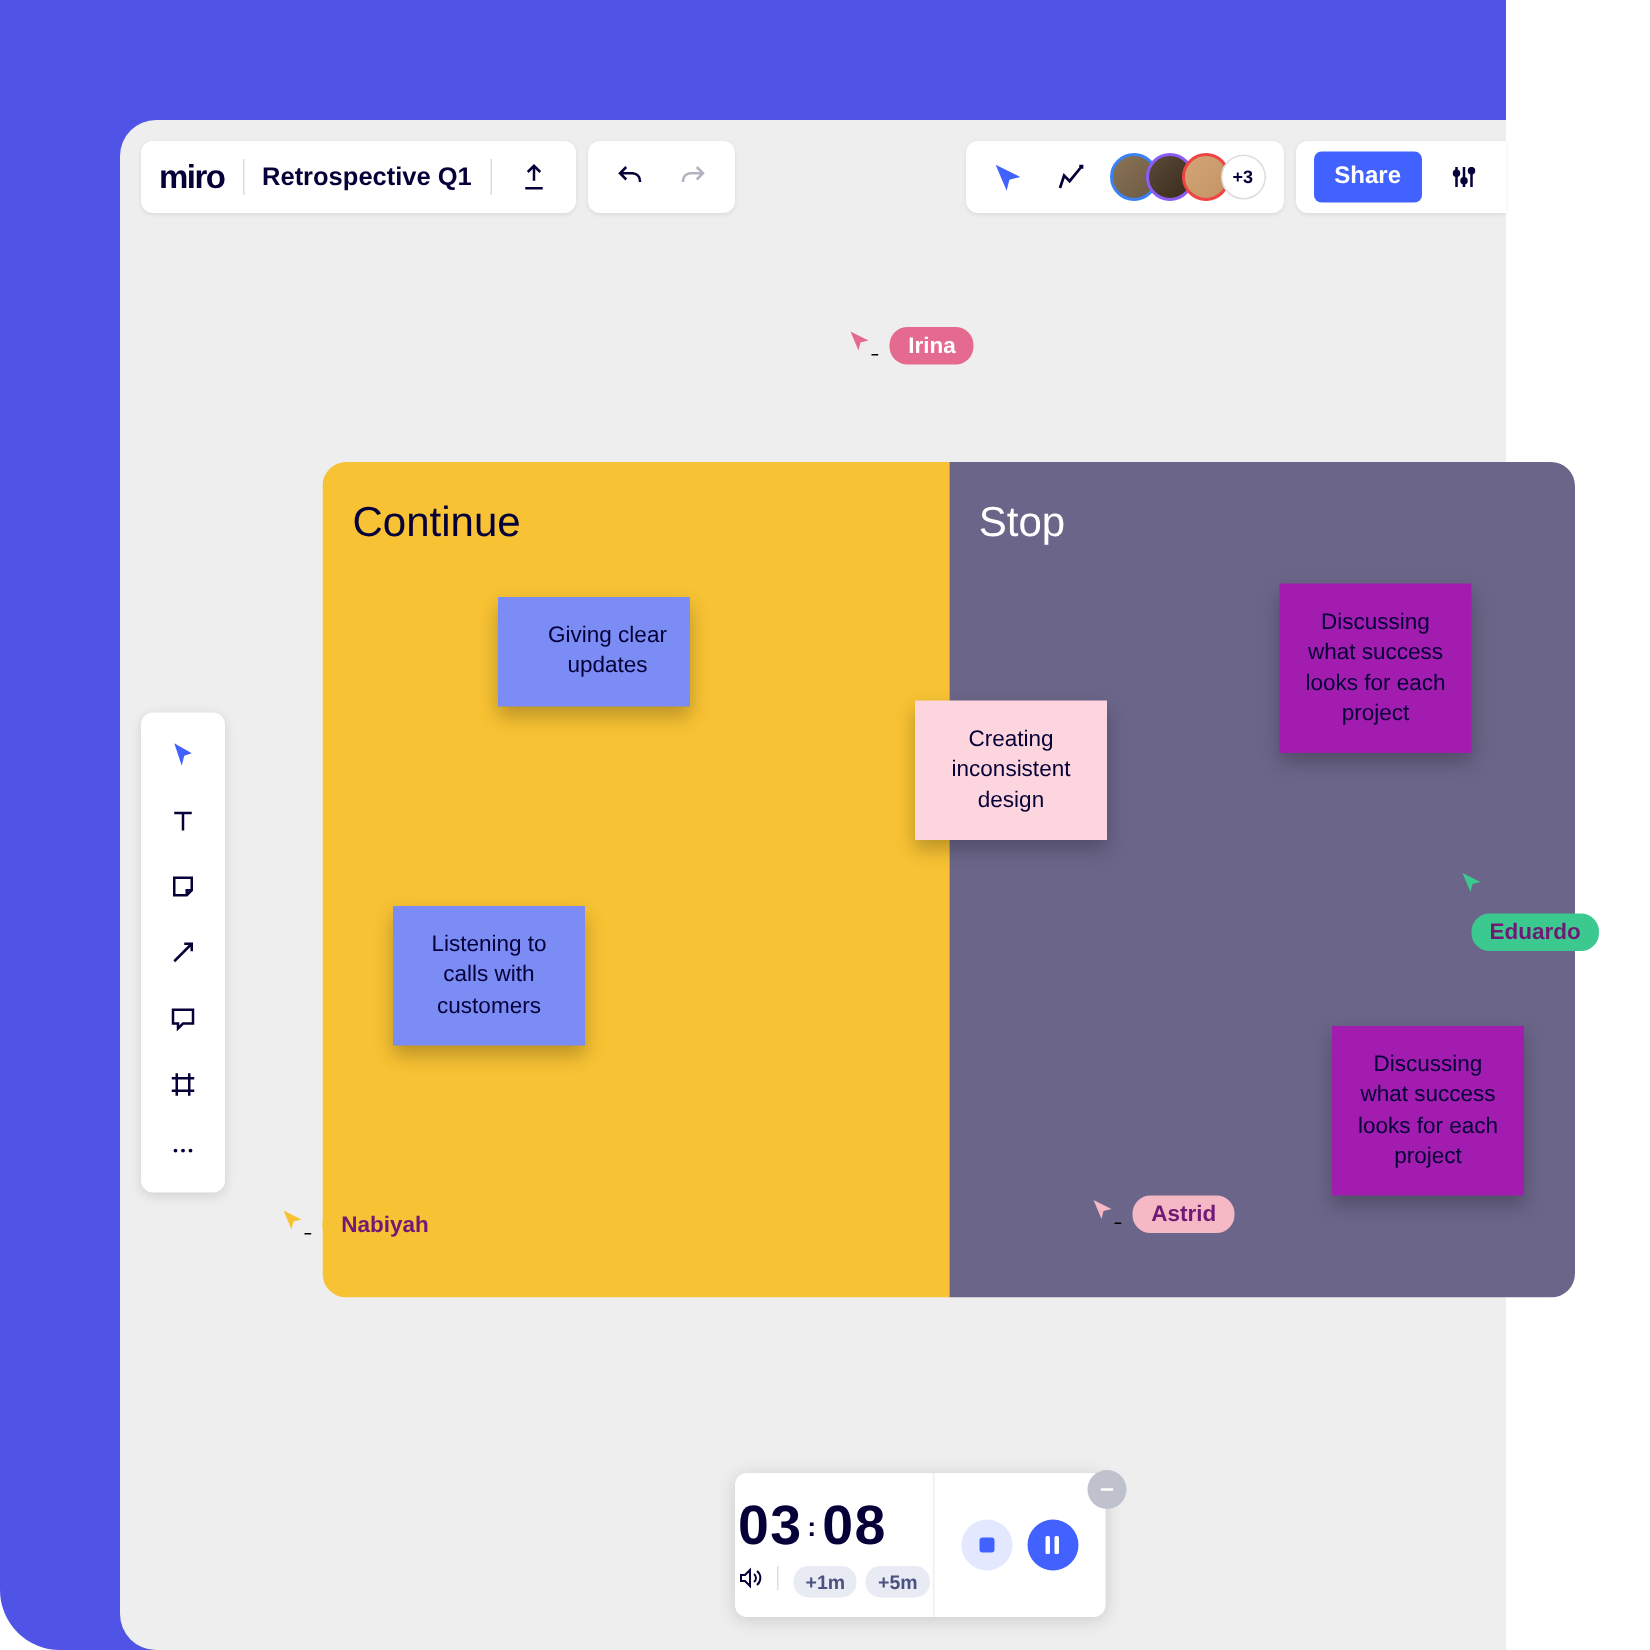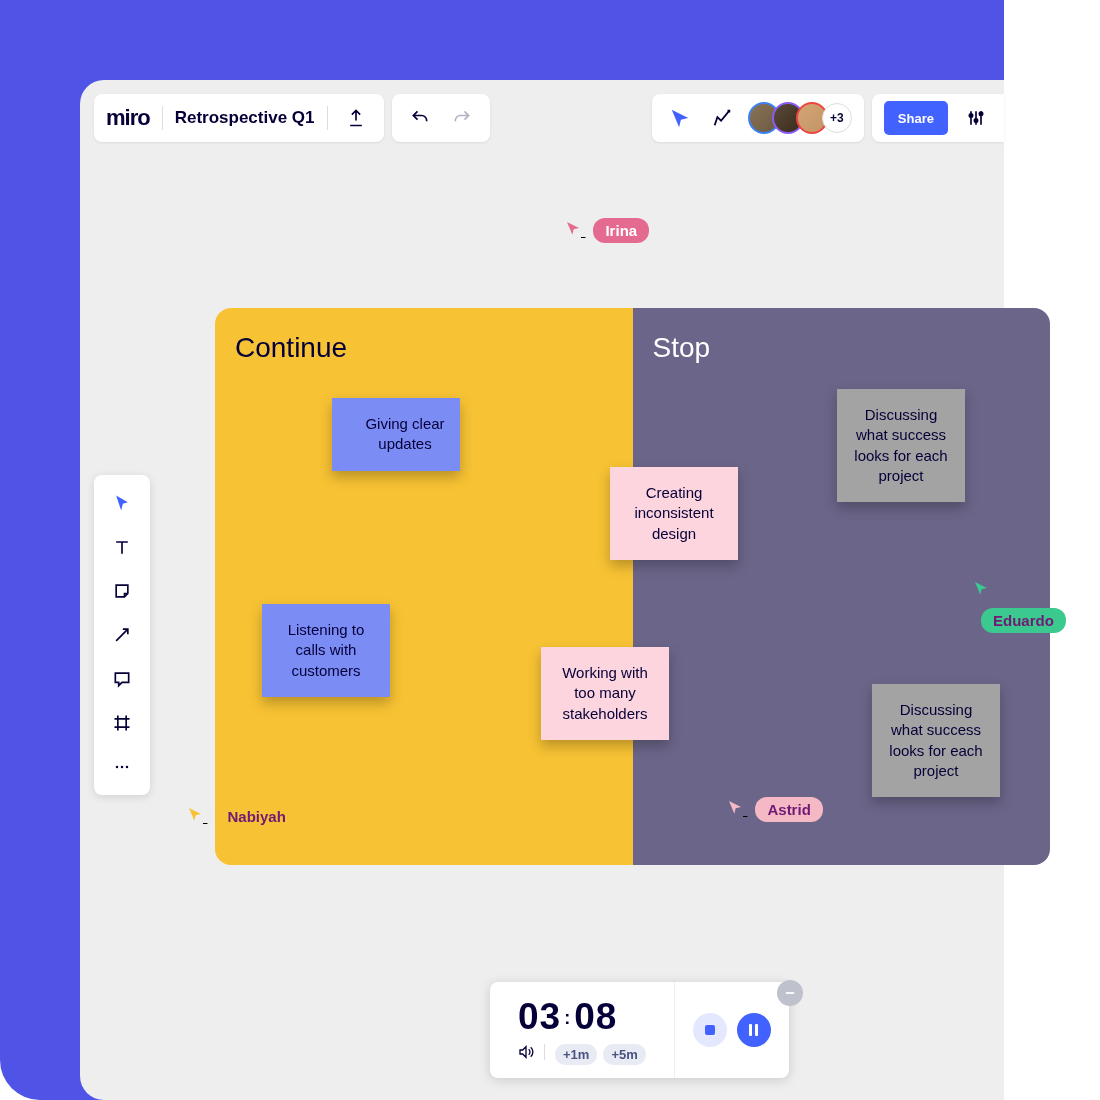--- a/index.html
+++ b/index.html
@@ -12,43 +12,43 @@
 .divider { width: 1px; height: 24px; background: #ddd; margin: 0 12px; }
 .board-title { font-weight: 700; font-size: 17px; color: #050038; }
 .icon-btn { width: 32px; height: 32px; display: flex; align-items: center; justify-content: center; cursor: pointer; color: #050038; }
 .avatars { display: flex; align-items: center; }
 .avatar { width: 32px; height: 32px; border-radius: 50%; border: 2px solid #fff; margin-left: -8px; display: flex; align-items: center; justify-content: center; font-size: 10px; font-weight: 700; }
 .avatar:first-child { margin-left: 0; }
 .av1 { background: linear-gradient(135deg,#8b7355,#6b5a44); border-color:#3b82f6; }
 .av2 { background: linear-gradient(135deg,#5a4a3a,#3a2a1a); border-color:#8b5cf6; }
 .av3 { background: linear-gradient(135deg,#d4a574,#c49564); border-color:#ef4444; }
 .plus-count { background: #fff; color: #050038; border: 1px solid #ddd; width: 30px; height: 30px; border-radius: 50%; font-size: 12px; font-weight: 700; display: flex; align-items: center; justify-content: center; margin-left: -6px; }
-.share-btn { background: #4262ff; color: #fff; height: 34px; padding: 0 14px; border-radius: 5px; font-weight: 700; font-size: 13px; border: none; cursor: pointer; }
+.share-btn { background: #4262ff; color: #fff; height: 34px; padding: 0 14px; border-radius: 5px; font-weight: 700; font-size: 16px; border: none; cursor: pointer; }
 .left-toolbar { position: absolute; left: 14px; top: 395px; width: 56px; background: #fff; border-radius: 8px; box-shadow: 0 2px 8px rgba(0,0,0,0.12); display: flex; flex-direction: column; align-items: center; padding: 8px 0; gap: 4px; }
 .tool { width: 40px; height: 40px; display: flex; align-items: center; justify-content: center; cursor: pointer; color: #050038; border-radius: 4px; }
 .tool.active svg { color: #4262ff; }
 
 .board { position: absolute; left: 135px; top: 228px; width: 835px; height: 557px; display: flex; border-radius: 16px; overflow: hidden; }
 .column { flex: 1; padding: 24px 20px; position: relative; }
 .col-title { font-size: 28px; font-weight: 400; margin-bottom: 20px; }
 .col-start { background: #3a3866; color: #fff; }
 .col-stop { background: #6b6589; color: #fff; }
 .col-continue { background: #f7c233; color: #050038; }
 
 .sticky { position: absolute; width: 128px; padding: 16px 10px; text-align: center; font-size: 15px; line-height: 1.35; box-shadow: 0 6px 12px rgba(0,0,0,0.25); cursor: move; color: #050038; }
 .sticky-blue { background: #7b8cf5; }
 .sticky-pink { background: #fdd5de; }
-.sticky-yellow { background: #a3a3a3; }
+.sticky-yellow { background: #a21caf; margin-left: 16px; }
 
 .cursor-group { position: absolute; text-decoration: underline; }
 .cursor-ptr { width: 16px; height: 16px; }
 .cursor-label { display: inline-block; padding: 4px 12px; border-radius: 12px; font-size: 15px; font-weight: 600; color: #701a75; margin-left: 8px; margin-top: 8px; }
 
 .timer { position: absolute; left: 410px; bottom: 22px; background: #fff; border-radius: 8px; box-shadow: 0 2px 12px rgba(0,0,0,0.15); display: flex; align-items: stretch; height: 96px; }
-.timer-left { padding: 10px 28px; display: flex; flex-direction: column; justify-content: center; gap: 6px; }
+.timer-left { padding: 10px 2px; display: flex; flex-direction: column; justify-content: center; gap: 6px; }
 .timer-display { font-size: 37px; font-weight: 700; color: #050038; letter-spacing: 1px; }
 .timer-display .colon { font-size: 18px; vertical-align: middle; margin: 0 3px; }
 .timer-controls { display: flex; gap: 6px; }
 .sound-icon { color: #050038; }
 .time-add { background: #e8eaf4; color: #4b5280; border: none; border-radius: 10px; padding: 3px 8px; font-size: 13px; font-weight: 600; cursor: pointer; }
 .timer-right { border-left: 1px solid #eee; display: flex; align-items: center; padding: 0 18px; gap: 10px; }
 .circ-btn { width: 34px; height: 34px; border-radius: 50%; border: none; display: flex; align-items: center; justify-content: center; cursor: pointer; }
 .stop-btn { background: #e3e8ff; }
 .stop-btn .sq { width: 10px; height: 10px; background: #4262ff; border-radius: 2px; }
 .pause-btn { background: #4262ff; }
@@ -167,21 +167,20 @@
         <div class="col-title">Continue</div>
       </div>
       <div class="column col-stop">
         <div class="col-title">Stop</div>
       </div>
     </div>
 
     <div class="sticky sticky-blue" style="left:252px;top:318px;padding-left:28px;">Giving clear updates</div>
     <div class="sticky sticky-blue" style="left:182px;top:524px;">Listening to calls with customers</div>
     <div class="sticky sticky-pink" style="left:530px;top:387px;">Creating inconsistent design</div>
-    <div class="sticky sticky-pink" style="left:461px;top:567px;">Working with too many stakeholders</div>
     <div class="sticky sticky-yellow" style="left:757px;top:309px;">Discussing what success looks for each project</div>
     <div class="sticky sticky-yellow" style="left:792px;top:604px;">Discussing what success looks for each project</div>
 
     <div class="cursor-group" style="left:485px;top:130px;">
       <svg class="cursor-ptr" viewBox="0 0 24 24" fill="#e56a8f">
           <path d="M3 3l18 9-8 2-2 8z"></path>
         </svg>
       <div class="cursor-label" style="background:#e56a8f;color:#fff;">Irina</div>
     </div>
     <div class="cursor-group" style="left:107px;top:716px;">

